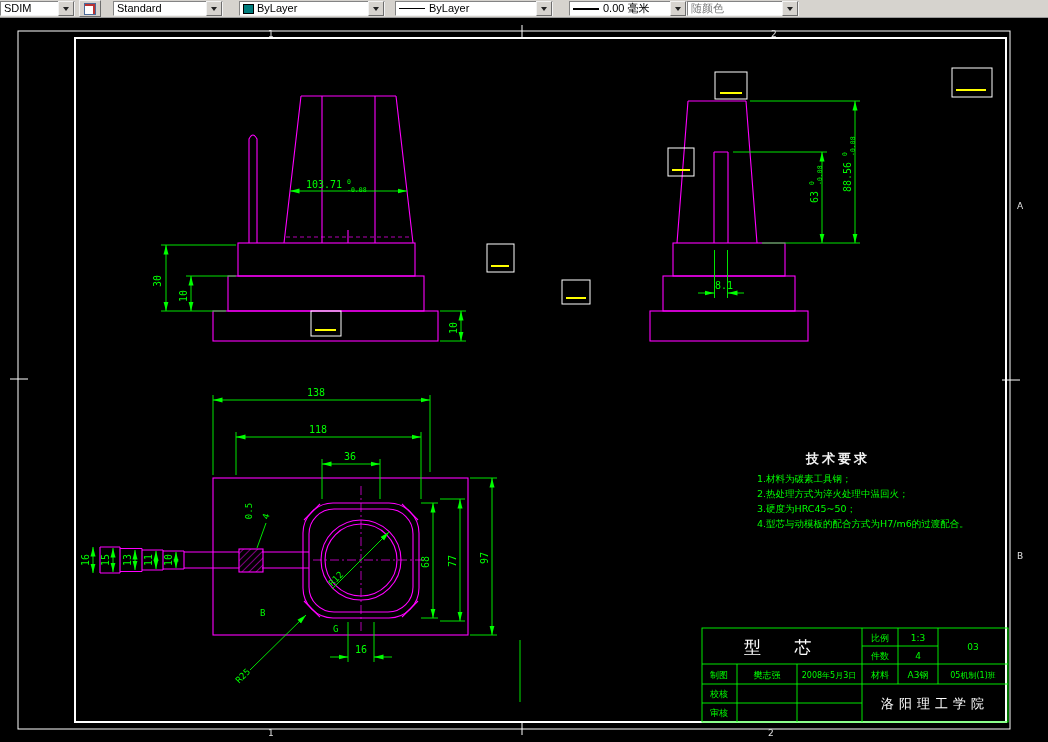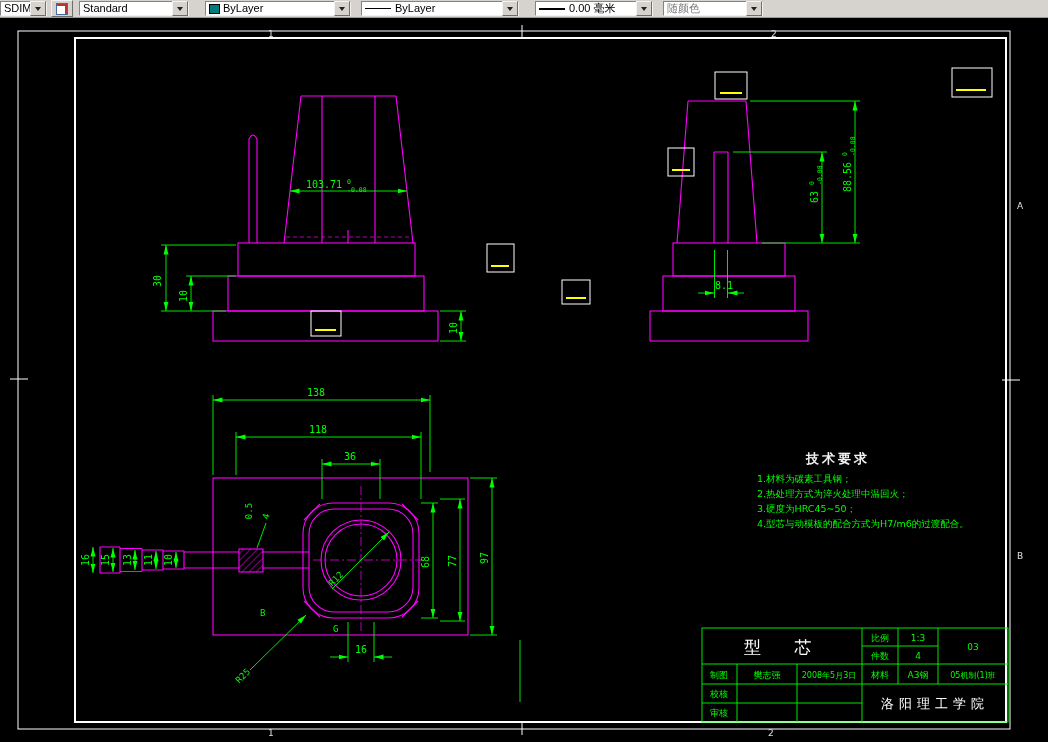--- a/index.html
+++ b/index.html
@@ -42,30 +42,30 @@
   .tbs{fill:#00ff00;font:8px "DejaVu Sans",sans-serif;}
   .tpart{fill:#ffffff;font:17px "DejaVu Sans",sans-serif;letter-spacing:14px;}
   .tschool{fill:#ffffff;font:13px "DejaVu Sans",sans-serif;letter-spacing:5px;}
 </style>
 </head>
 <body>
 
 <div id="app">
 
   <div class="toolbar">
-    <div class="combo" style="width:47px">
+    <div class="combo" style="width:75px">
       <span class="val">SDIM</span>
       <span class="abtn">
           <span class="tri"></span>
         </span>
     </div>
     <div class="tbtn" style="margin-left:4px">
       <span class="mini-icon"></span>
     </div>
-    <div class="combo" style="width:110px;margin-left:6px">
+    <div class="combo" style="width:110px;margin-left:12px">
       <span class="val">Standard</span>
       <span class="abtn">
           <span class="tri"></span>
         </span>
     </div>
     <div class="combo" style="width:146px;margin-left:16px">
       <span class="swatch"></span>
       <span class="val">ByLayer</span>
       <span class="abtn">
           <span class="tri"></span>
@@ -78,21 +78,21 @@
           <span class="tri"></span>
         </span>
     </div>
     <div class="combo" style="width:118px;margin-left:16px">
       <span class="lsample bold"></span>
       <span class="val">0.00 毫米</span>
       <span class="abtn">
           <span class="tri"></span>
         </span>
     </div>
-    <div class="combo disabled" style="width:100px;margin-left:10px">
+    <div class="combo disabled" style="width:112px;">
       <span class="val">随颜色</span>
       <span class="abtn">
           <span class="tri"></span>
         </span>
     </div>
   </div>
 
   <svg class="canvas" width="1048" height="742" viewBox="0 0 1048 742">
     <defs>
       <marker id="arrG" markerWidth="10" markerHeight="7" refX="9.5" refY="3.5" orient="auto-start-reverse" markerUnits="userSpaceOnUse">

